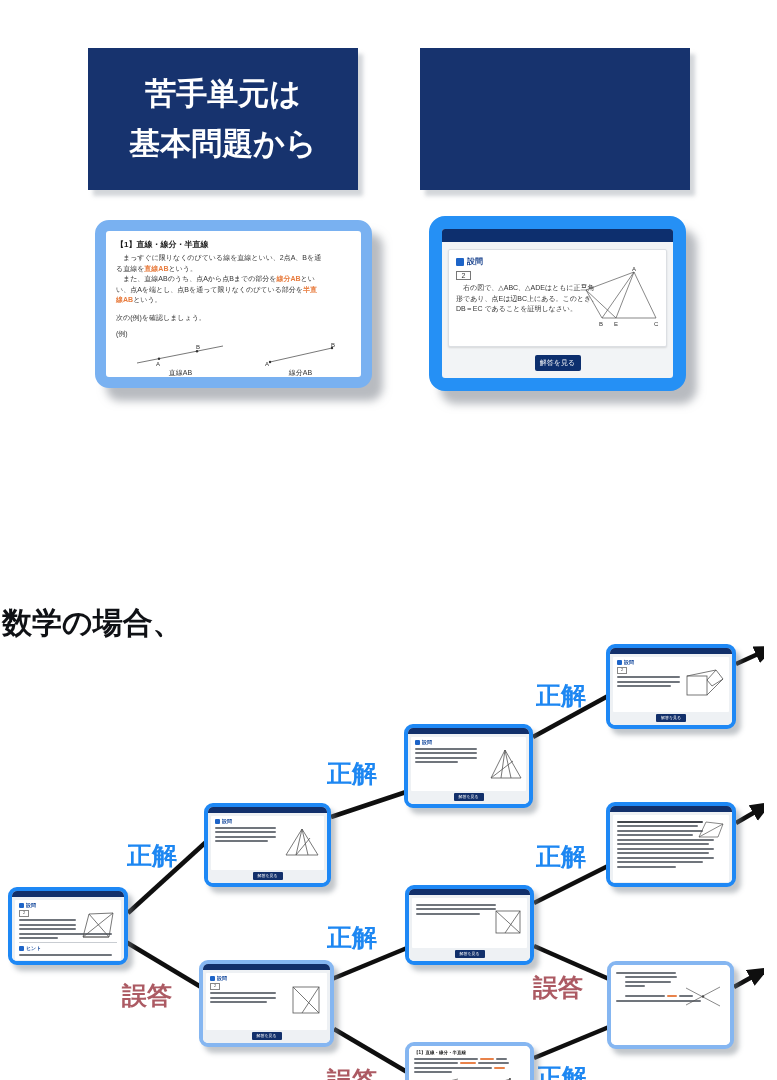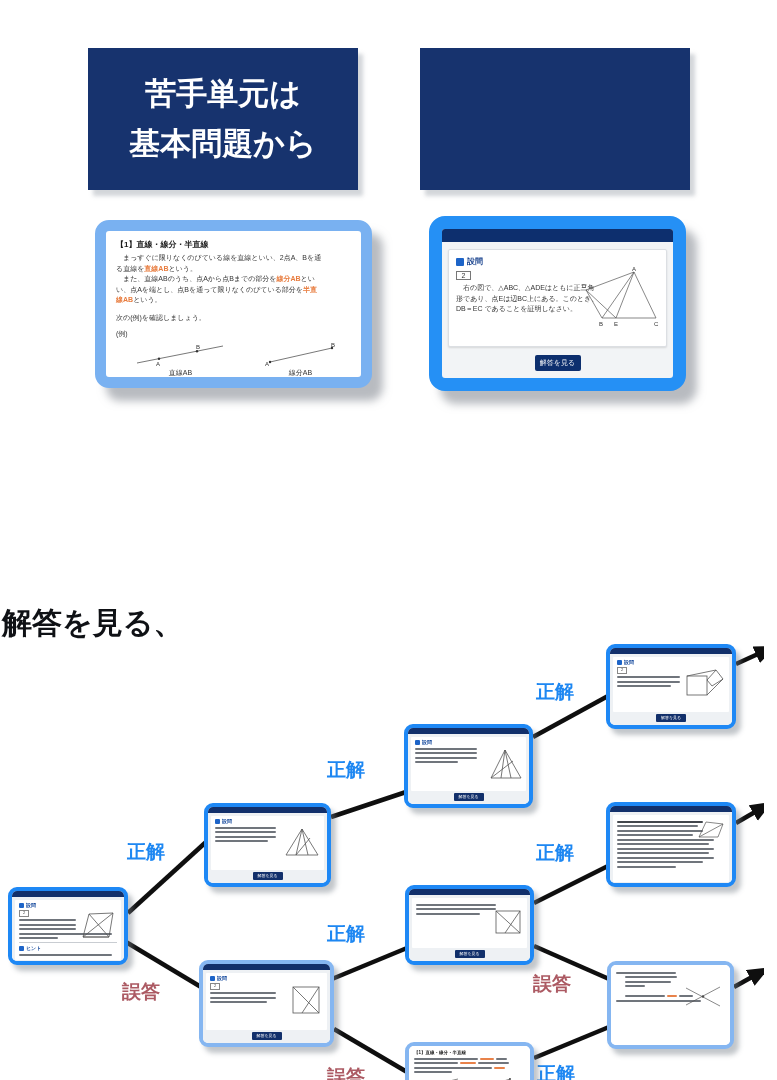--- a/index.html
+++ b/index.html
@@ -43,21 +43,21 @@
   
   #banner{position:absolute;left:74px;top:400px;width:630px;height:88px;background:#17336e;
           display:flex;align-items:center;justify-content:center;color:#fff;font-weight:bold;
           font-size:35px;box-shadow:0 5px 4px rgba(130,138,148,.3);white-space:nowrap;}
 
   
   #lead{position:absolute;left:2px;top:553px;color:#0f1115;font-weight:bold;font-size:30px;line-height:1.6;}
 
   
   #edges{position:absolute;left:0;top:0;width:777px;height:1080px;pointer-events:none;}
-  .elabel{position:absolute;font-weight:bold;font-size:19px;white-space:nowrap;}
+  .elabel{position:absolute;font-weight:bold;font-size:25px;white-space:nowrap;}
   .elabel.correct{color:#1d87f2;}
   .elabel.wrong{color:#ac5a63;}
 
   .node{position:absolute;background:#fff;border-radius:9px;box-shadow:5px 6px 5px rgba(120,128,138,.45);overflow:hidden;}
   .node.bright{border:4px solid #1e88f5;}
   .node.light{border:4px solid #85b6f1;}
   .nbar{height:6px;background:#12306b;}
   .nbody{background:#eef1f4;padding:3px;position:absolute;top:6px;left:0;right:0;bottom:0;}
   .ncard{background:#fff;border-radius:1px;padding:3px 4px;position:relative;height:calc(100% - 16px);}
   .ncard.tall{height:calc(100% - 4px);}
@@ -153,21 +153,21 @@
         <text x="17" y="60" font-size="6" fill="#333">B</text>
         <text x="32" y="60" font-size="6" fill="#333">E</text>
         <text x="72" y="60" font-size="6" fill="#333">C</text>
       </svg>
     </div>
     <div class="app-btn">解答を見る</div>
   </div>
 
 
   <div id="lead">
-    <div>解答を見る、</div>
+    <div>数学の場合、</div>
   </div>
 
   <svg id="edges">
     <defs>
       <marker id="ah" markerUnits="userSpaceOnUse" markerWidth="24" markerHeight="20" refX="2" refY="9" orient="auto">
         <path d="M0,0 L22,9 L0,18 Z" fill="#0f0f0f"></path>
       </marker>
     </defs>
     <g stroke="#0f0f0f" stroke-width="4.5">
       <line x1="128" y1="867" x2="206" y2="796"></line>

